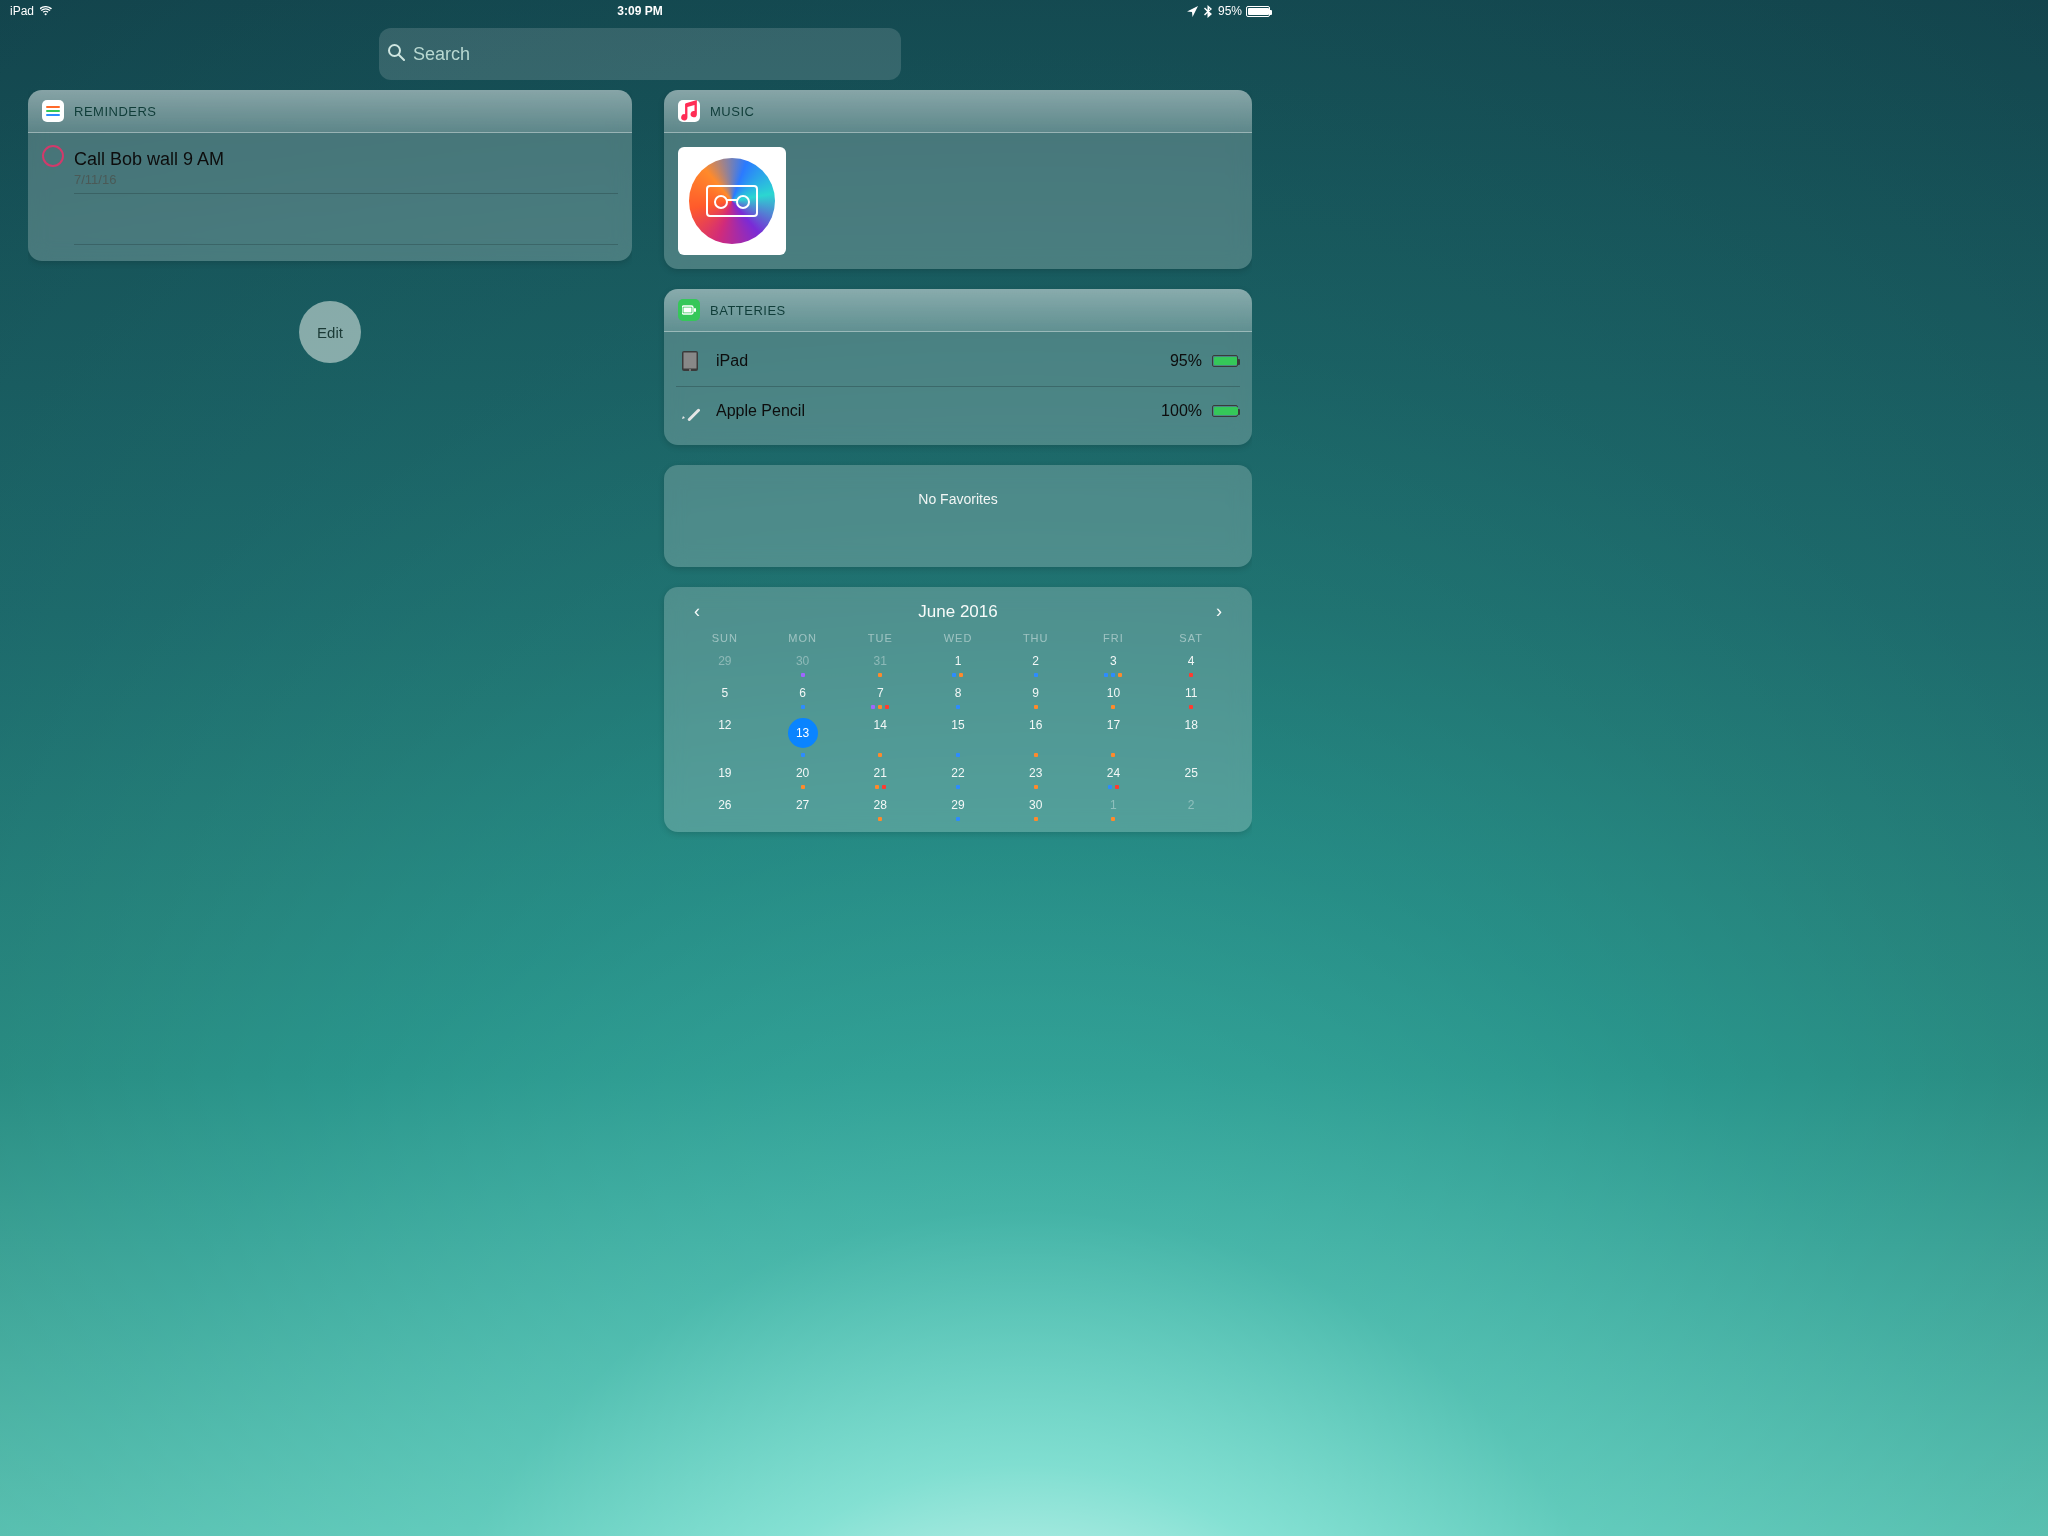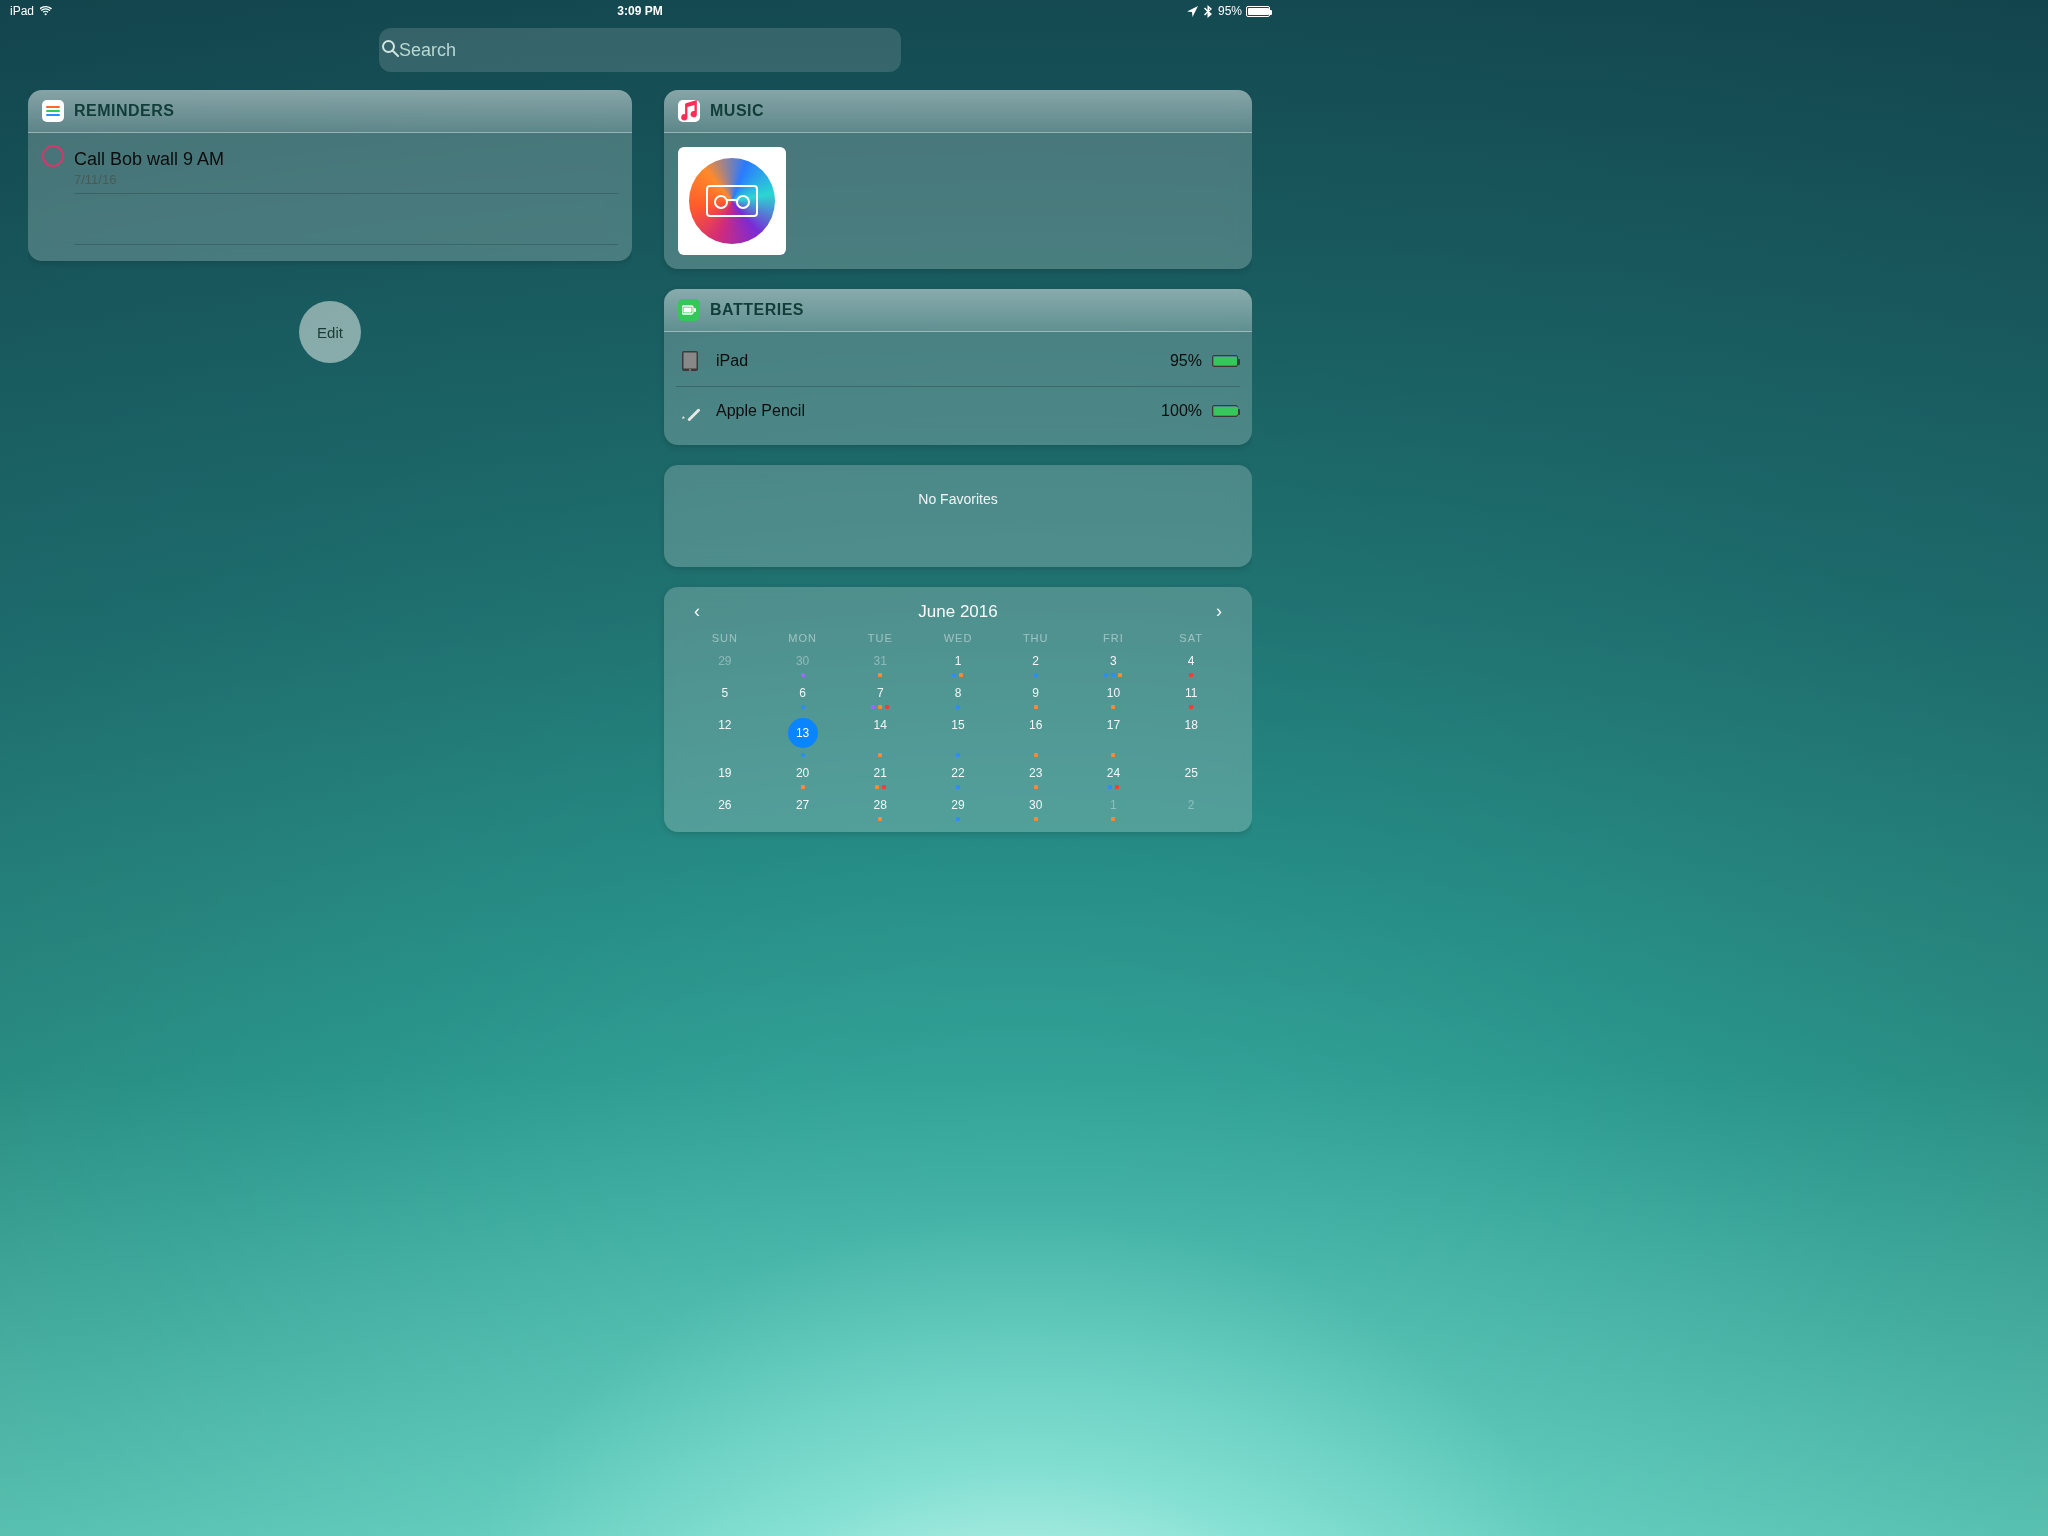--- a/index.html
+++ b/index.html
@@ -26,23 +26,23 @@
   .status-center { position:absolute; left:50%; transform:translateX(-50%); font-weight:600; }
   .wifi-icon svg, .nav-icon svg, .bt-icon svg { display:block; }
   .batt { display:flex; align-items:center; gap:4px;}
   .batt-icon { width:24px; height:11px; border:1px solid #fff; border-radius:2px; position:relative; }
   .batt-icon::after{content:"";position:absolute;right:-3px;top:3px;width:2px;height:5px;background:#fff;border-radius:0 1px 1px 0;}
   .batt-fill{position:absolute;left:1px;top:1px;bottom:1px;background:#fff;border-radius:1px;}
 
   
   .search-wrap { position:absolute; top:28px; left:50%; transform:translateX(-50%); width:522px; }
   .search {
-    display:flex; align-items:center; 
+    display:flex; align-items:center; gap:8px;
     background: rgba(255,255,255,0.14);
-    border-radius: 12px; height:44px; padding:0 2px;
+    border-radius: 12px; height:52px; padding:0 8px;
   }
   .search input{
     flex:1; border:none; outline:none; background:transparent;
     font-size:18px; color:#cfe6e1;
   }
   .search input::placeholder{ color:#b8d8d1; }
 
   
   .columns { position:absolute; top:90px; left:28px; right:28px; bottom:0; display:flex; gap:20px; }
   .col { flex:1; display:flex; flex-direction:column; gap:20px; overflow:hidden;}
@@ -57,21 +57,21 @@
     overflow:hidden;
     box-shadow: 0 2px 6px rgba(0,0,0,0.15);
   }
   .widget-header{
     display:flex; align-items:center; gap:10px;
     padding:10px 14px;
     background: linear-gradient(180deg, rgba(255,255,255,0.35), rgba(255,255,255,0.12));
     border-bottom: 1px solid rgba(255,255,255,0.15);
   }
   .widget-header .title{
-    font-size:16px; letter-spacing:0.5px; font-weight:700;
+    font-size:13px; letter-spacing:0.5px; font-weight:400;
     color:#103d39;
   }
   .app-icon{
     width:22px;height:22px;border-radius:5px;background:#fff;
     display:flex;align-items:center;justify-content:center;flex-shrink:0;
   }
   .widget-body{ padding:0 14px; }
 
   
   .reminders-body{ min-height:128px;}

